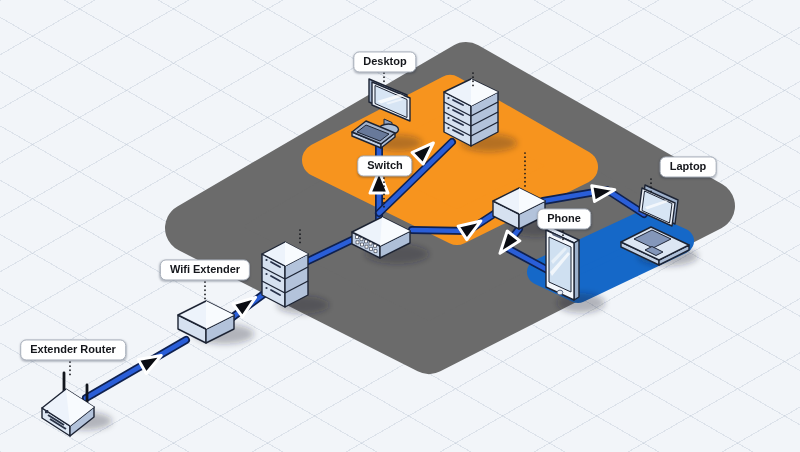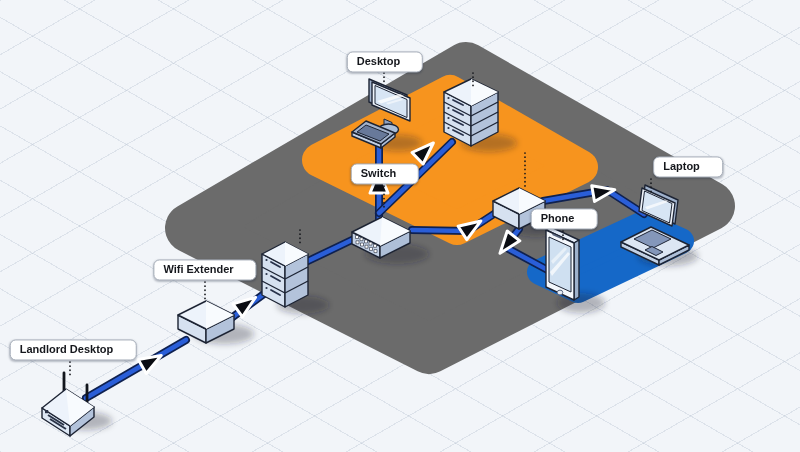--- a/index.html
+++ b/index.html
@@ -13,21 +13,21 @@
     position:relative;
   }
   .stage{position:absolute;inset:0;}
   svg{position:absolute;left:0;top:0;}
   .node-label{
     position:absolute;
     transform:translate(-50%,-50%);
     background:#ffffff;
     border:1.5px solid #a9b0bb;
     border-radius:6px;
-    padding:3px 22px 4px 9px;
+    padding:3px 9px 4px 9px;
     font-size:11px;font-weight:bold;color:#15171c;
     white-space:nowrap;line-height:1.1;
     box-shadow:0 1px 2px rgba(30,40,60,.28);
     z-index:5;
     text-align:center;
   }
 </style>
 </head>
 <body>
 
@@ -230,19 +230,19 @@
     <line x1="300" y1="230" x2="300" y2="243"></line>
     <line x1="384" y1="178" x2="384" y2="210"></line>
     <line x1="384" y1="73" x2="384" y2="84"></line>
     <line x1="473" y1="73" x2="473" y2="86"></line>
     <line x1="525" y1="153" x2="525" y2="188"></line>
     <line x1="563" y1="231" x2="563" y2="240"></line>
     <line x1="651" y1="179" x2="651" y2="195"></line>
   </g>
 </svg>
 
-<div class="node-label" style="left:73px;top:350px;">Landlord Desktop</div>
+<div class="node-label" style="left:73px;top:350px;">Extender Router</div>
 <div class="node-label" style="left:205px;top:270px;">Wifi Extender</div>
-<div class="node-label" style="left:385px;top:166px;margin-top:8px;">Switch</div>
+<div class="node-label" style="left:385px;top:166px;">Switch</div>
 <div class="node-label" style="left:385px;top:62px;">Desktop</div>
 <div class="node-label" style="left:564px;top:219px;">Phone</div>
 <div class="node-label" style="left:688px;top:167px;">Laptop</div>
 </div>
 
 </body></html>

